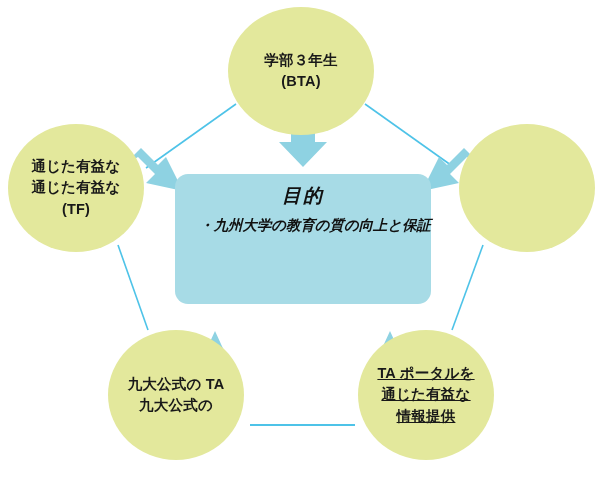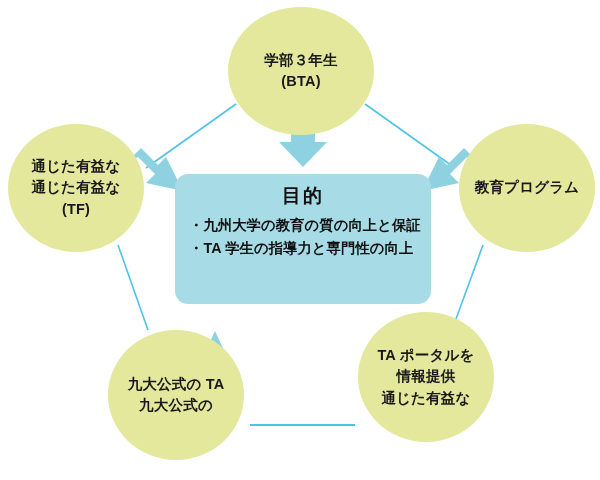--- a/index.html
+++ b/index.html
@@ -51,33 +51,35 @@
     width: 256px;
     height: 130px;
     background: #a7dbe6;
     border-radius: 13px;
     z-index: 2;
     box-sizing: border-box;
     padding: 9px 0 0 0;
     display: flex;
     flex-direction: column;
     align-items: center;
+    font-style: italic;
   }
   #center-title {
     font-size: 19px;
     font-weight: bold;
     color: #111111;
     letter-spacing: 2px;
     margin-bottom: 5px;
   }
   #center-bullets {
     margin: 0;
     padding: 0 0 0 14px;
     list-style: none;
     align-self: stretch;
+    text-align: right;
   }
   #center-bullets li {
     font-size: 14.3px;
     font-weight: bold;
     color: #111111;
     line-height: 1.63;
     white-space: nowrap;
     letter-spacing: 0.1px;
   }
   #center-bullets li::before {
@@ -124,35 +126,33 @@
     <span class="node-line">(BTA)</span>
   </div>
 
   <div class="node-ellipse" style="left:8px; top:124px; width:136px; height:128px;">
     <span class="node-line">通じた有益な</span>
     <span class="node-line">通じた有益な</span>
     <span class="node-line">(TF)</span>
   </div>
 
   <div class="node-ellipse" style="left:459px; top:124px; width:136px; height:128px;">
-    <span class="node-line">教育プログラム</span>
   </div>
 
   <div class="node-ellipse" style="left:108px; top:330px; width:136px; height:130px;">
     <span class="node-line">九大公式の TA</span>
     <span class="node-line">九大公式の</span>
   </div>
 
-  <div class="node-ellipse" style="left:358px; top:312px; width:136px; height:130px;">
+  <div class="node-ellipse" style="left:358px; top:330px; width:136px; height:130px;text-decoration:underline;">
     <span class="node-line">TA ポータルを</span>
+    <span class="node-line">通じた有益な</span>
     <span class="node-line">情報提供</span>
-    <span class="node-line">通じた有益な</span>
   </div>
 
   <div id="center-box">
     <div id="center-title">目的</div>
     <ul id="center-bullets">
       <li>九州大学の教育の質の向上と保証</li>
-      <li>TA 学生の指導力と専門性の向上</li>
     </ul>
   </div>
 
 </div>
 
 </body></html>

